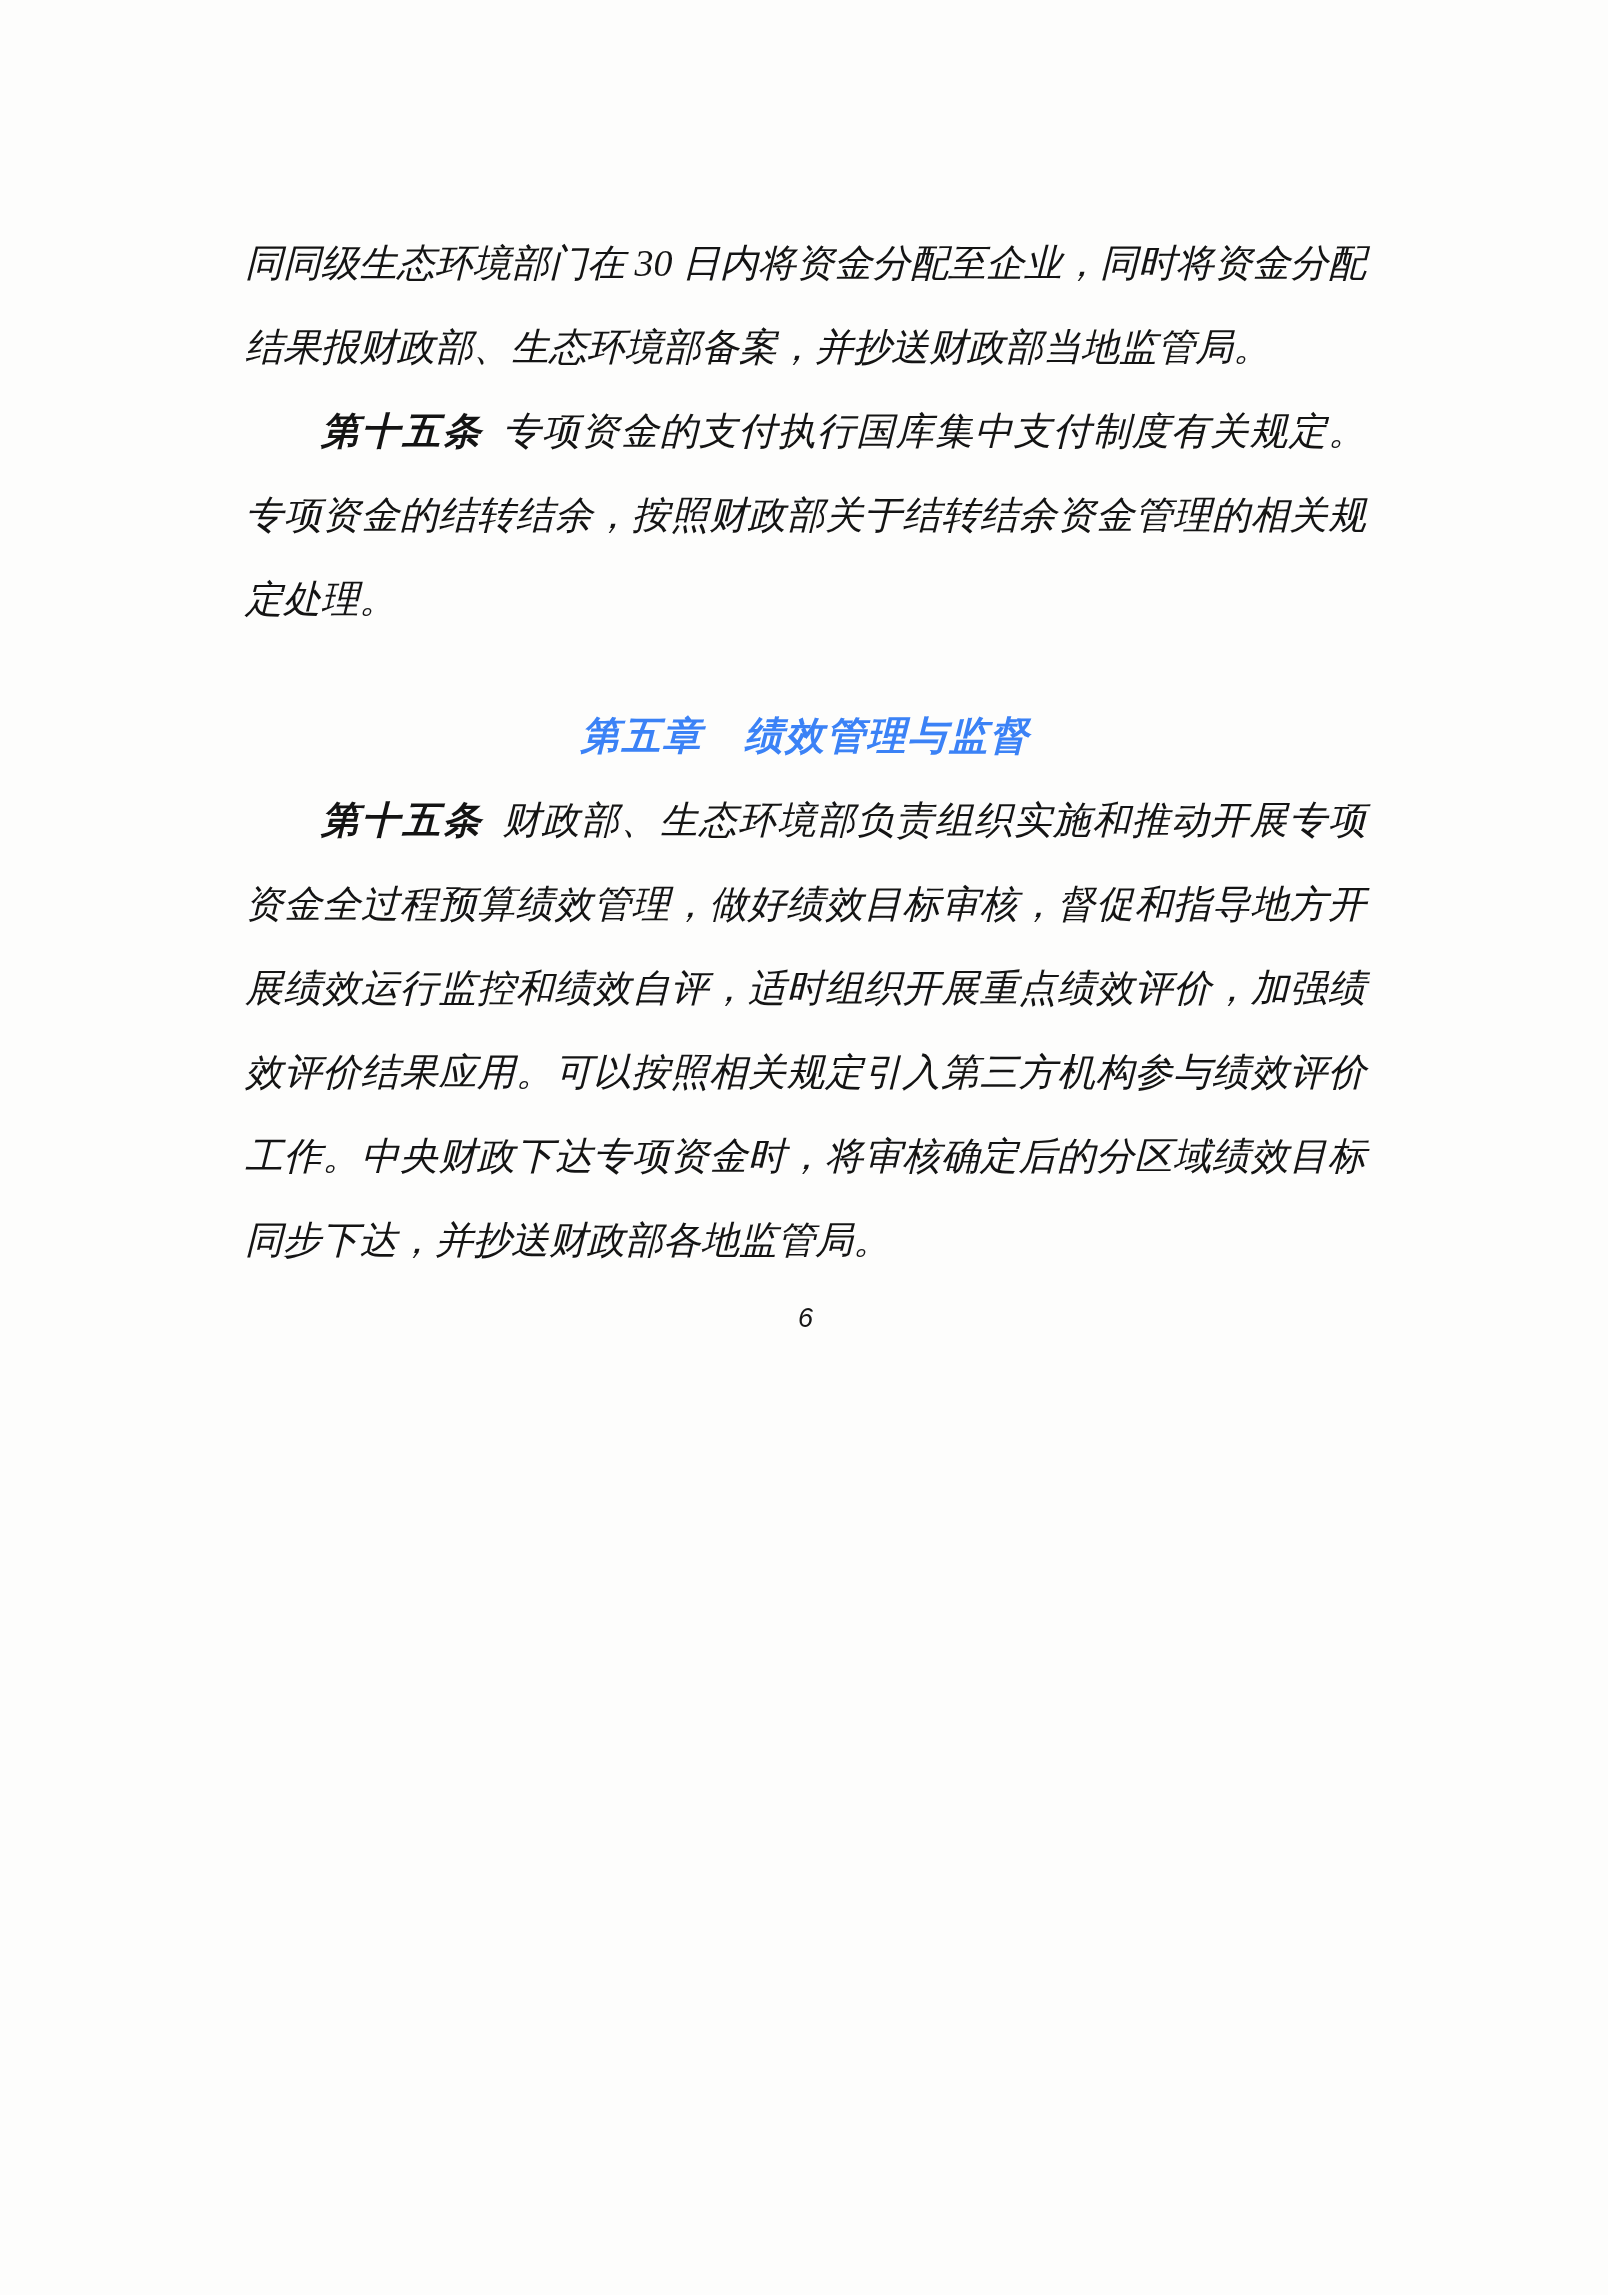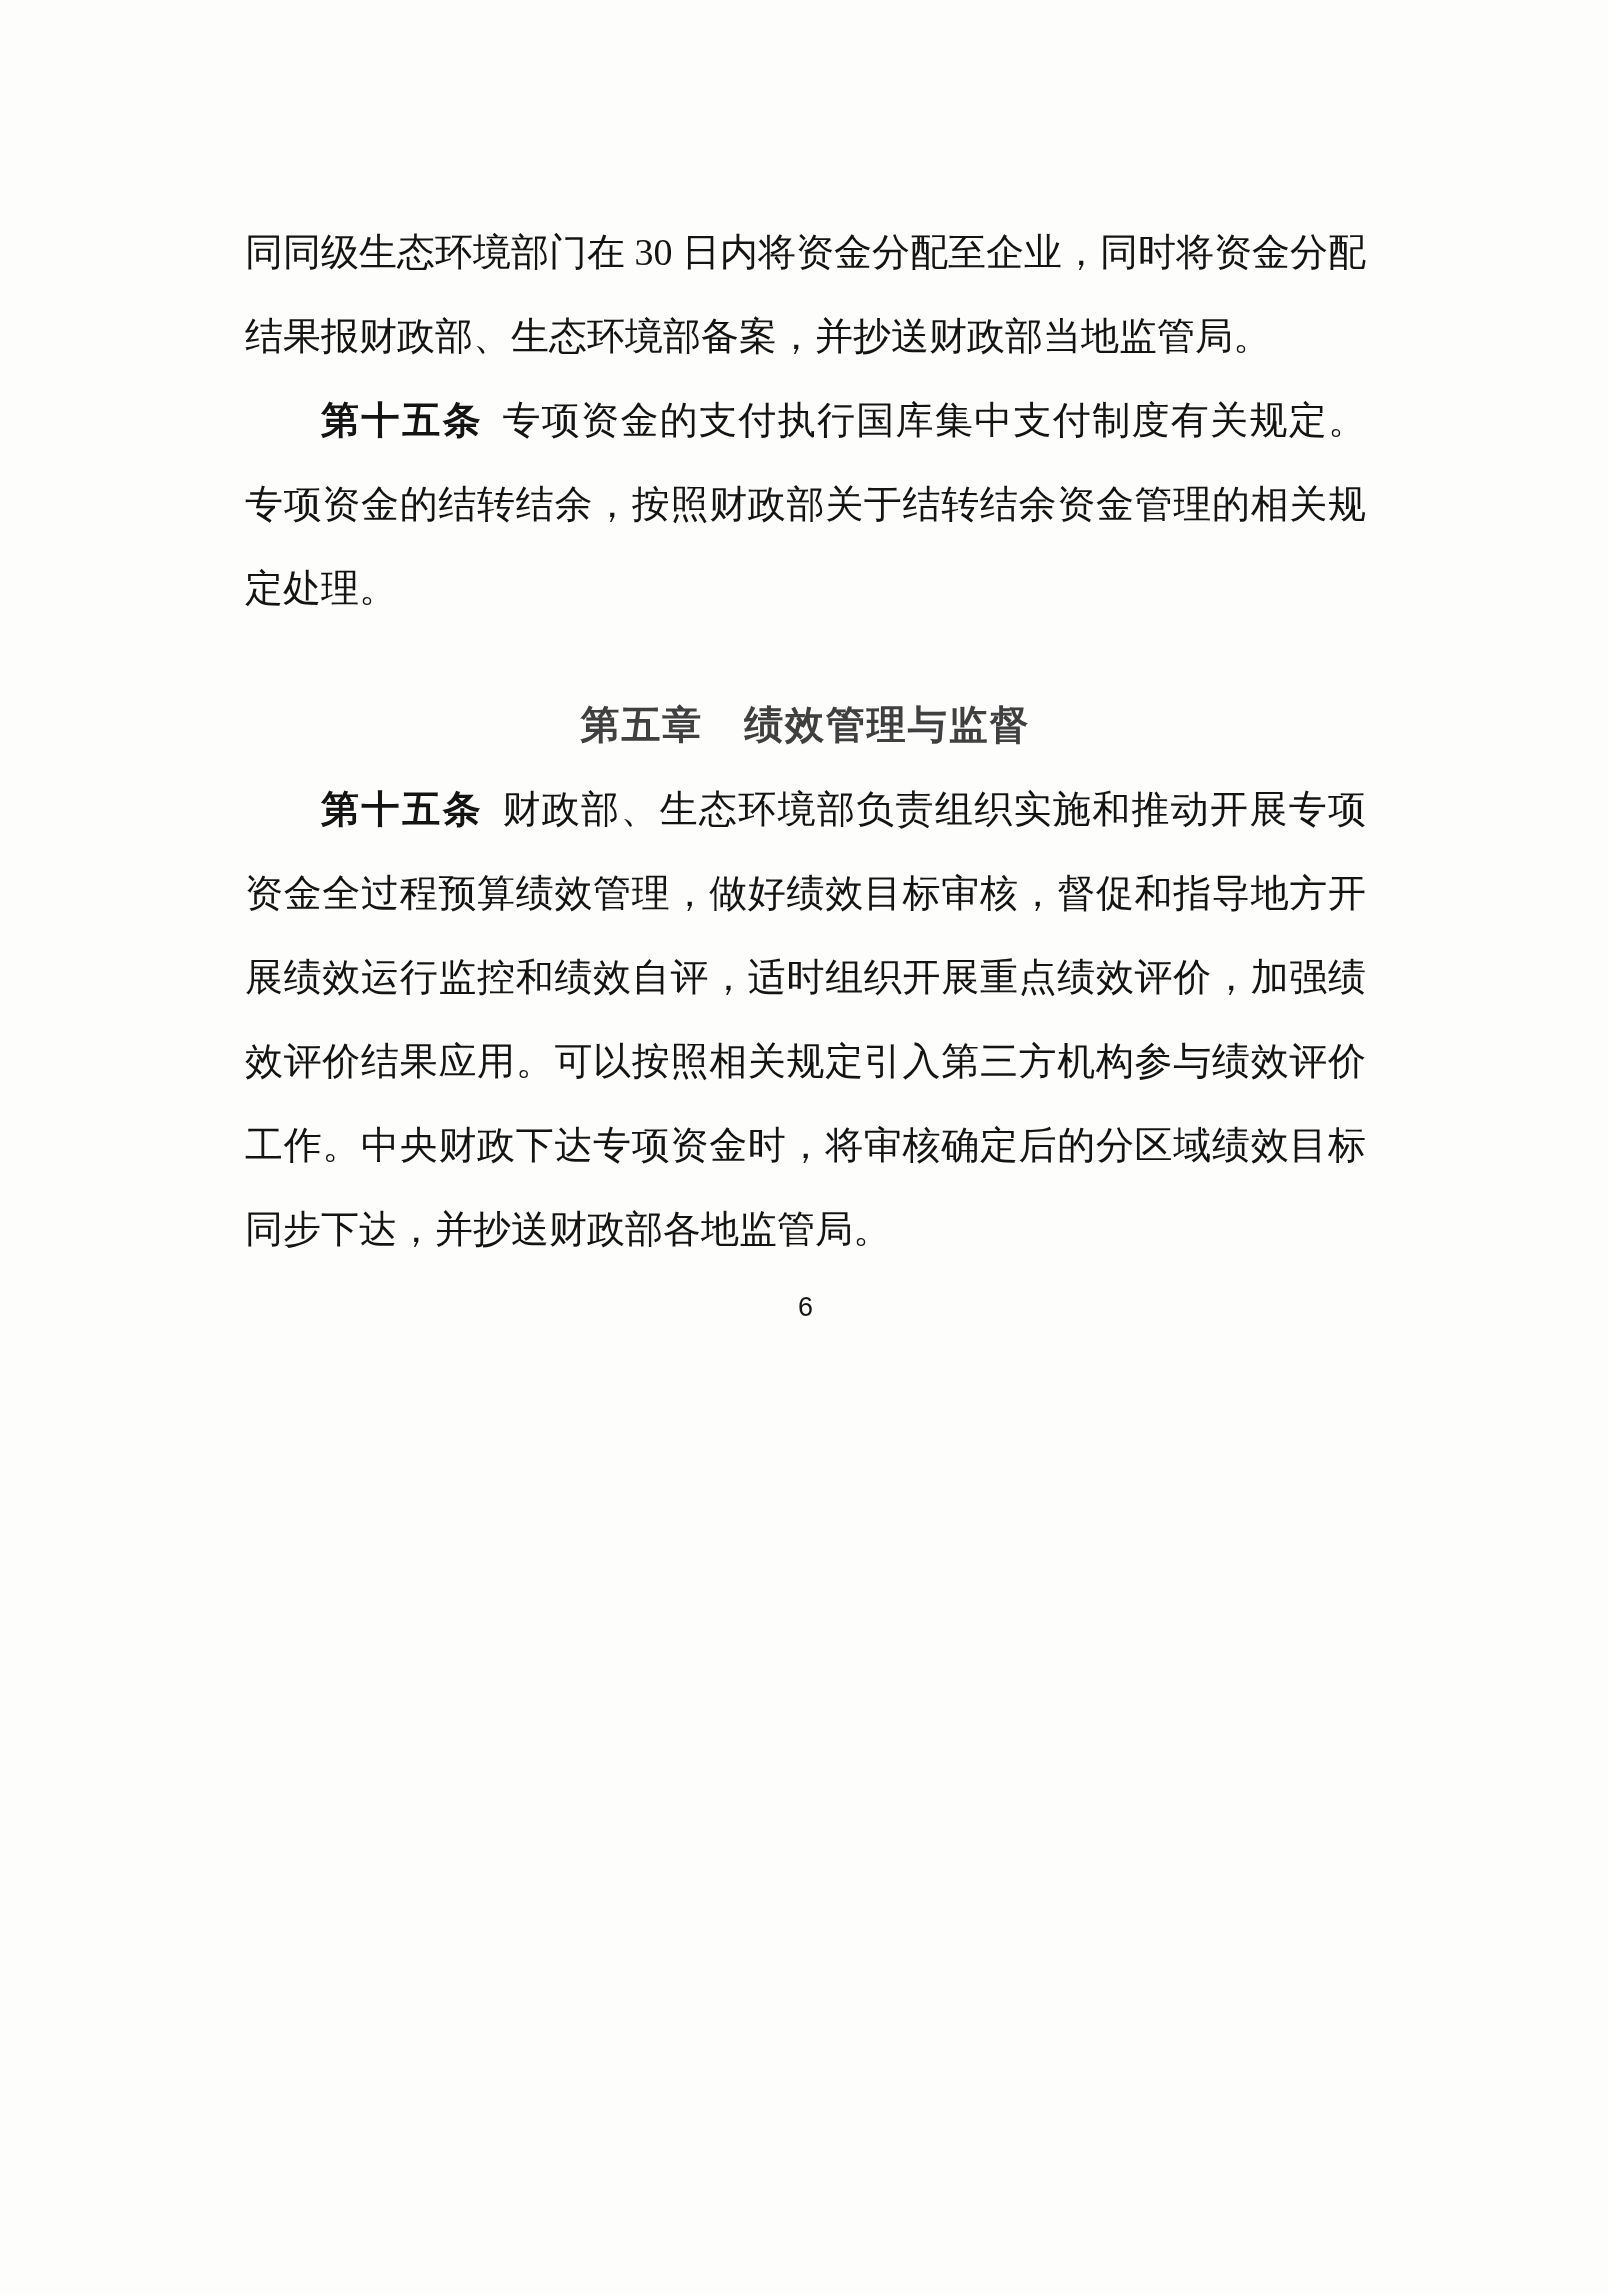--- a/index.html
+++ b/index.html
@@ -12,22 +12,23 @@
     width: 1608px;
     height: 2295px;
     background: #fdfdfc;
     overflow: hidden;
     color: #141414;
     font-family: "Liberation Serif", "DejaVu Serif", serif;
   }
   .text-block {
     position: absolute;
     left: 245px;
-    top: 210px;
+    top: 221px;
     width: 1121px;
+    font-style: italic;
   }
   .para {
     margin: 0;
     font-size: 38px;
     line-height: 84px;
     text-align: justify;
     text-justify: inter-character;
     word-break: break-word;
   }
   .para.indent {
@@ -44,21 +45,21 @@
     letter-spacing: 1.3px;
   }
   .chapter {
     margin: 53px 0 0 0;
     font-size: 39px;
     line-height: 84px;
     text-align: center;
     font-family: "Liberation Sans", "DejaVu Sans", sans-serif;
     font-weight: 700;
     letter-spacing: 1.9px;
-    color: #404040;
+    color: #3b82f6;
   }
   .pagenum {
     margin-top: 17px;
     font-size: 27px;
     line-height: 39px;
     text-align: center;
     font-family: "Liberation Sans", "DejaVu Sans", sans-serif;
     color: #161616;
   }
 </style>

